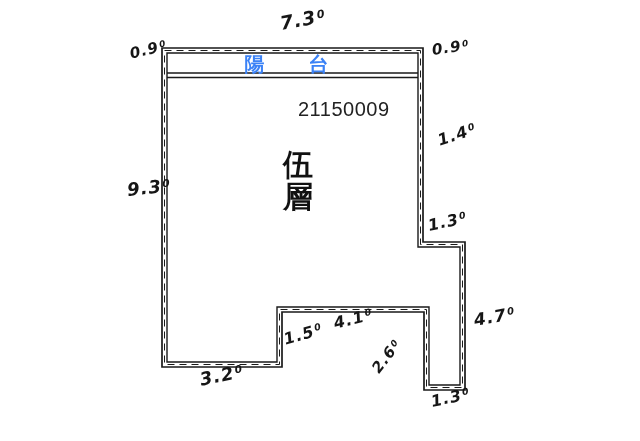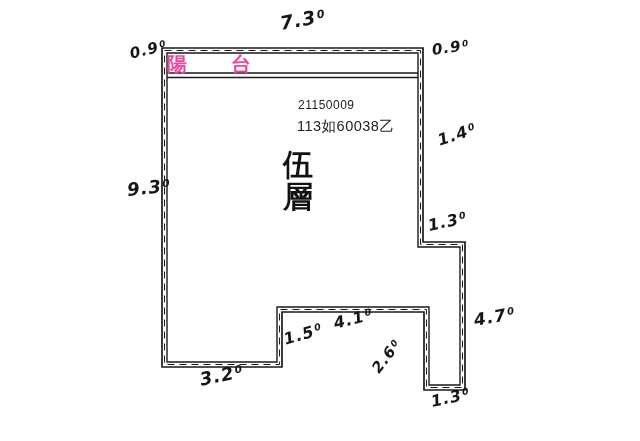--- a/index.html
+++ b/index.html
@@ -29,41 +29,41 @@
   .dim .sup{
     font-size:0.58em;
     position:relative;
     top:-0.5em;
     margin-left:1px;
   }
 
   .balcony-label{
     position:absolute;
     left:167px;top:51px;width:251px;
-    text-align:left;
+    text-align:center;
     font-family:"Liberation Serif", serif;
     font-size:20px;
     font-weight:bold;
     letter-spacing:12px;
-    color:#ec4899;
+    color:#3b82f6;
   }
   .floor-label{
     position:absolute;
     left:278px;top:149px;width:40px;
     text-align:center;
     font-family:"Liberation Serif", serif;
     font-size:30px;
     line-height:32px;
     font-weight:bold;
     color:#111;
   }
   .registry{
     position:absolute;
     left:298px;top:98px;
-    font-size:12px;
+    font-size:20px;
     letter-spacing:0.5px;
     color:#222;
   }
   .caseno{
     position:absolute;
     left:297px;top:117px;
     font-size:14.5px;
     letter-spacing:0.5px;
     color:#222;
   }
@@ -87,21 +87,20 @@
     <path class="wall-inner" d="M167,53 H418 V247 H460 V385 H429 V307 H277 V362 H167 Z"></path>
 
     <path class="wall-dash" d="M164.5,50.5 H420.5 V244.5 H462.5 V387.5 H426.5 V309.5 H279.5 V364.5 H164.5 Z"></path>
 
     <path class="balcony-line" d="M167,73 H418 M167,77.5 H418"></path>
   </svg>
 
   <div class="balcony-label">陽　台</div>
 
   <div class="registry">21150009</div>
-  <div class="caseno">113如60038乙</div>
 
   <div class="floor-label">
     <div>伍</div>
     <div>層</div>
   </div>
 
 
   <div class="dim" style="left:280px;top:12px;font-size:19px;transform:rotate(-10deg);">
     <span>7.3</span><span class="sup">0</span>
   </div>

